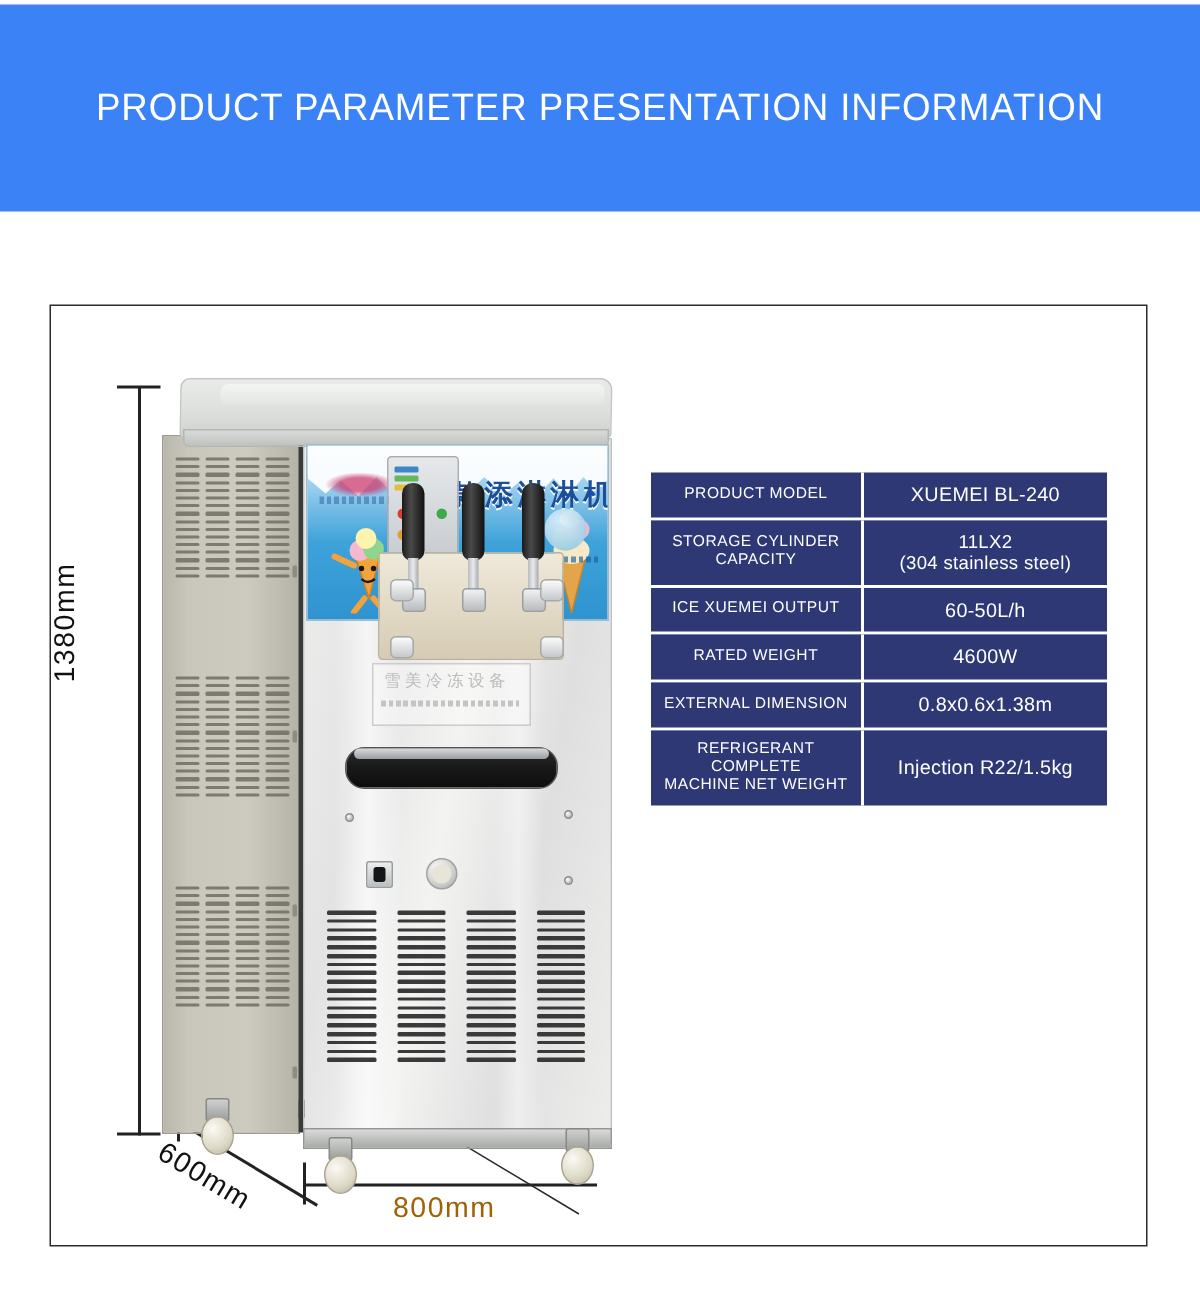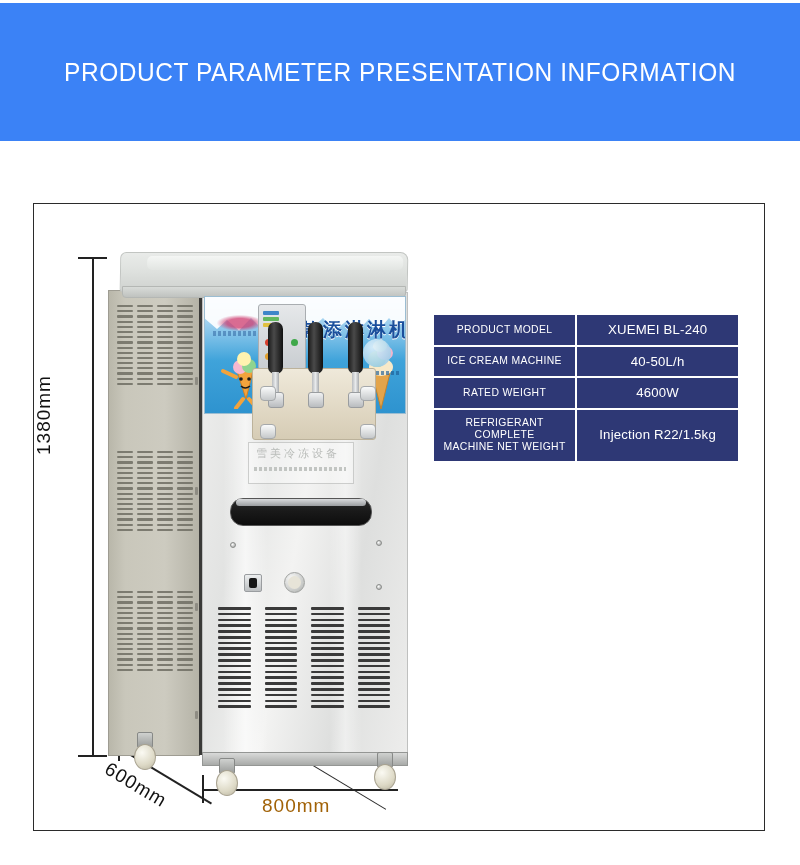--- a/index.html
+++ b/index.html
@@ -790,25 +790,33 @@
   </div>
 </div>
 
 <table class="spec-table">
   <tbody>
       <tr>
         <td class="cell-label">PRODUCT MODEL</td>
         <td class="cell-value">XUEMEI BL-240</td>
       </tr>
       <tr>
-        <td class="cell-label">ICE CREAM MACHINE</td>
-        <td class="cell-value">40-50L/h</td>
+        <td class="cell-label">STORAGE CYLINDER<br>CAPACITY</td>
+        <td class="cell-value v-small">11LX2<br>(304 stainless steel)</td>
+      </tr>
+      <tr>
+        <td class="cell-label">ICE XUEMEI OUTPUT</td>
+        <td class="cell-value">60-50L/h</td>
       </tr>
       <tr>
         <td class="cell-label">RATED WEIGHT</td>
         <td class="cell-value">4600W</td>
+      </tr>
+      <tr>
+        <td class="cell-label">EXTERNAL DIMENSION</td>
+        <td class="cell-value">0.8x0.6x1.38m</td>
       </tr>
       <tr>
         <td class="cell-label">REFRIGERANT COMPLETE<br>MACHINE NET WEIGHT</td>
         <td class="cell-value">Injection R22/1.5kg</td>
       </tr>
     </tbody>
 </table>
 
 </body></html>

